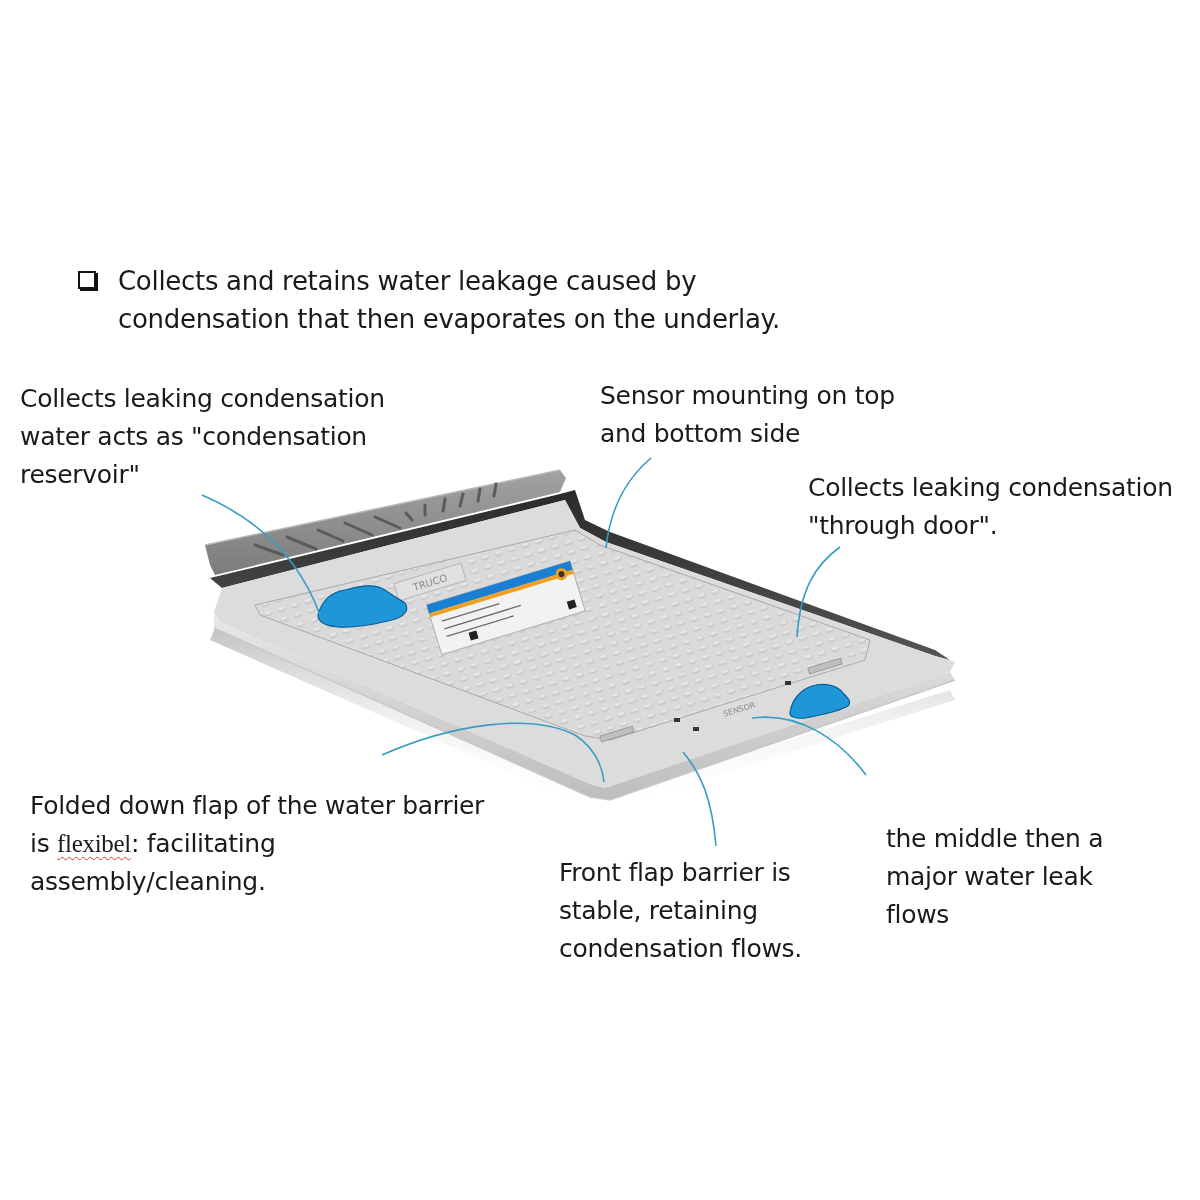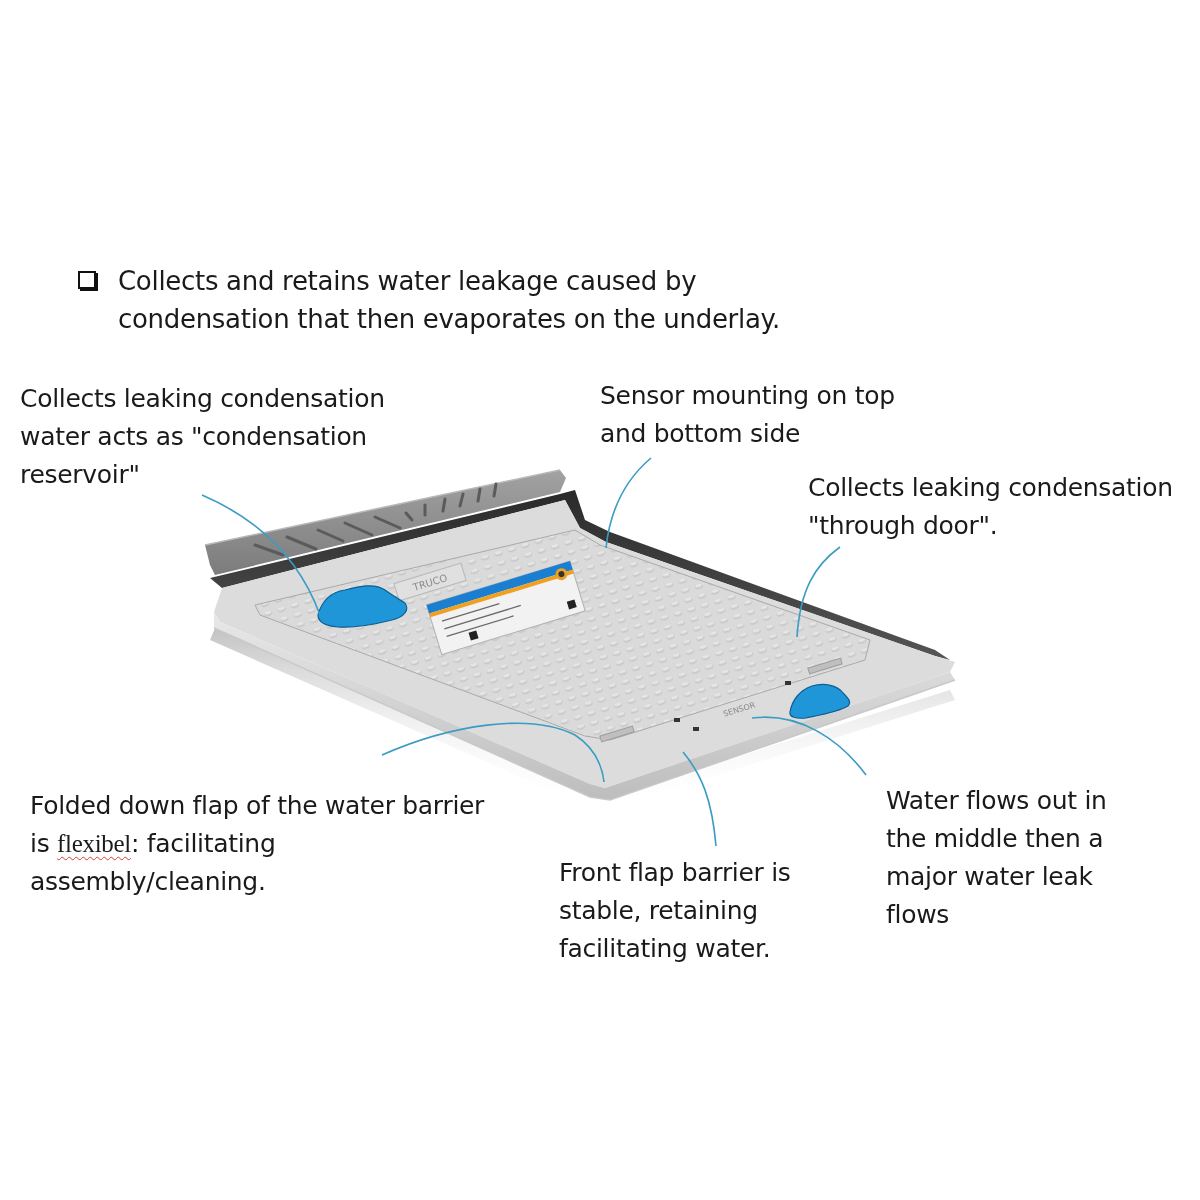--- a/index.html
+++ b/index.html
@@ -177,15 +177,15 @@
 </div>
 
 <div class="callout" id="c1"><span>Collects leaking condensation</span><br><span>water acts as "condensation</span><br><span>reservoir"</span></div>
 
 <div class="callout" id="c2"><span>Sensor mounting on top</span><br><span>and bottom side</span></div>
 
 <div class="callout" id="c3"><span>Collects leaking condensation</span><br><span>"through door".</span></div>
 
 <div class="callout" id="c4"><span>Folded down flap of the water barrier</span><br><span>is </span><span class="misspelled">flexibel</span><span>: facilitating</span><br><span>assembly/cleaning.</span></div>
 
-<div class="callout" id="c5"><span>Front flap barrier is</span><br><span>stable, retaining</span><br><span>facilitating water.</span></div>
+<div class="callout" id="c5"><span>Front flap barrier is</span><br><span>stable, retaining</span><br><span>condensation flows.</span></div>
 
-<div class="callout" id="c6"><span>Water flows out in</span><br><span>the middle then a</span><br><span>major water leak</span><br><span>flows</span></div>
+<div class="callout" id="c6"><br><span>the middle then a</span><br><span>major water leak</span><br><span>flows</span></div>
 
 </body></html>

